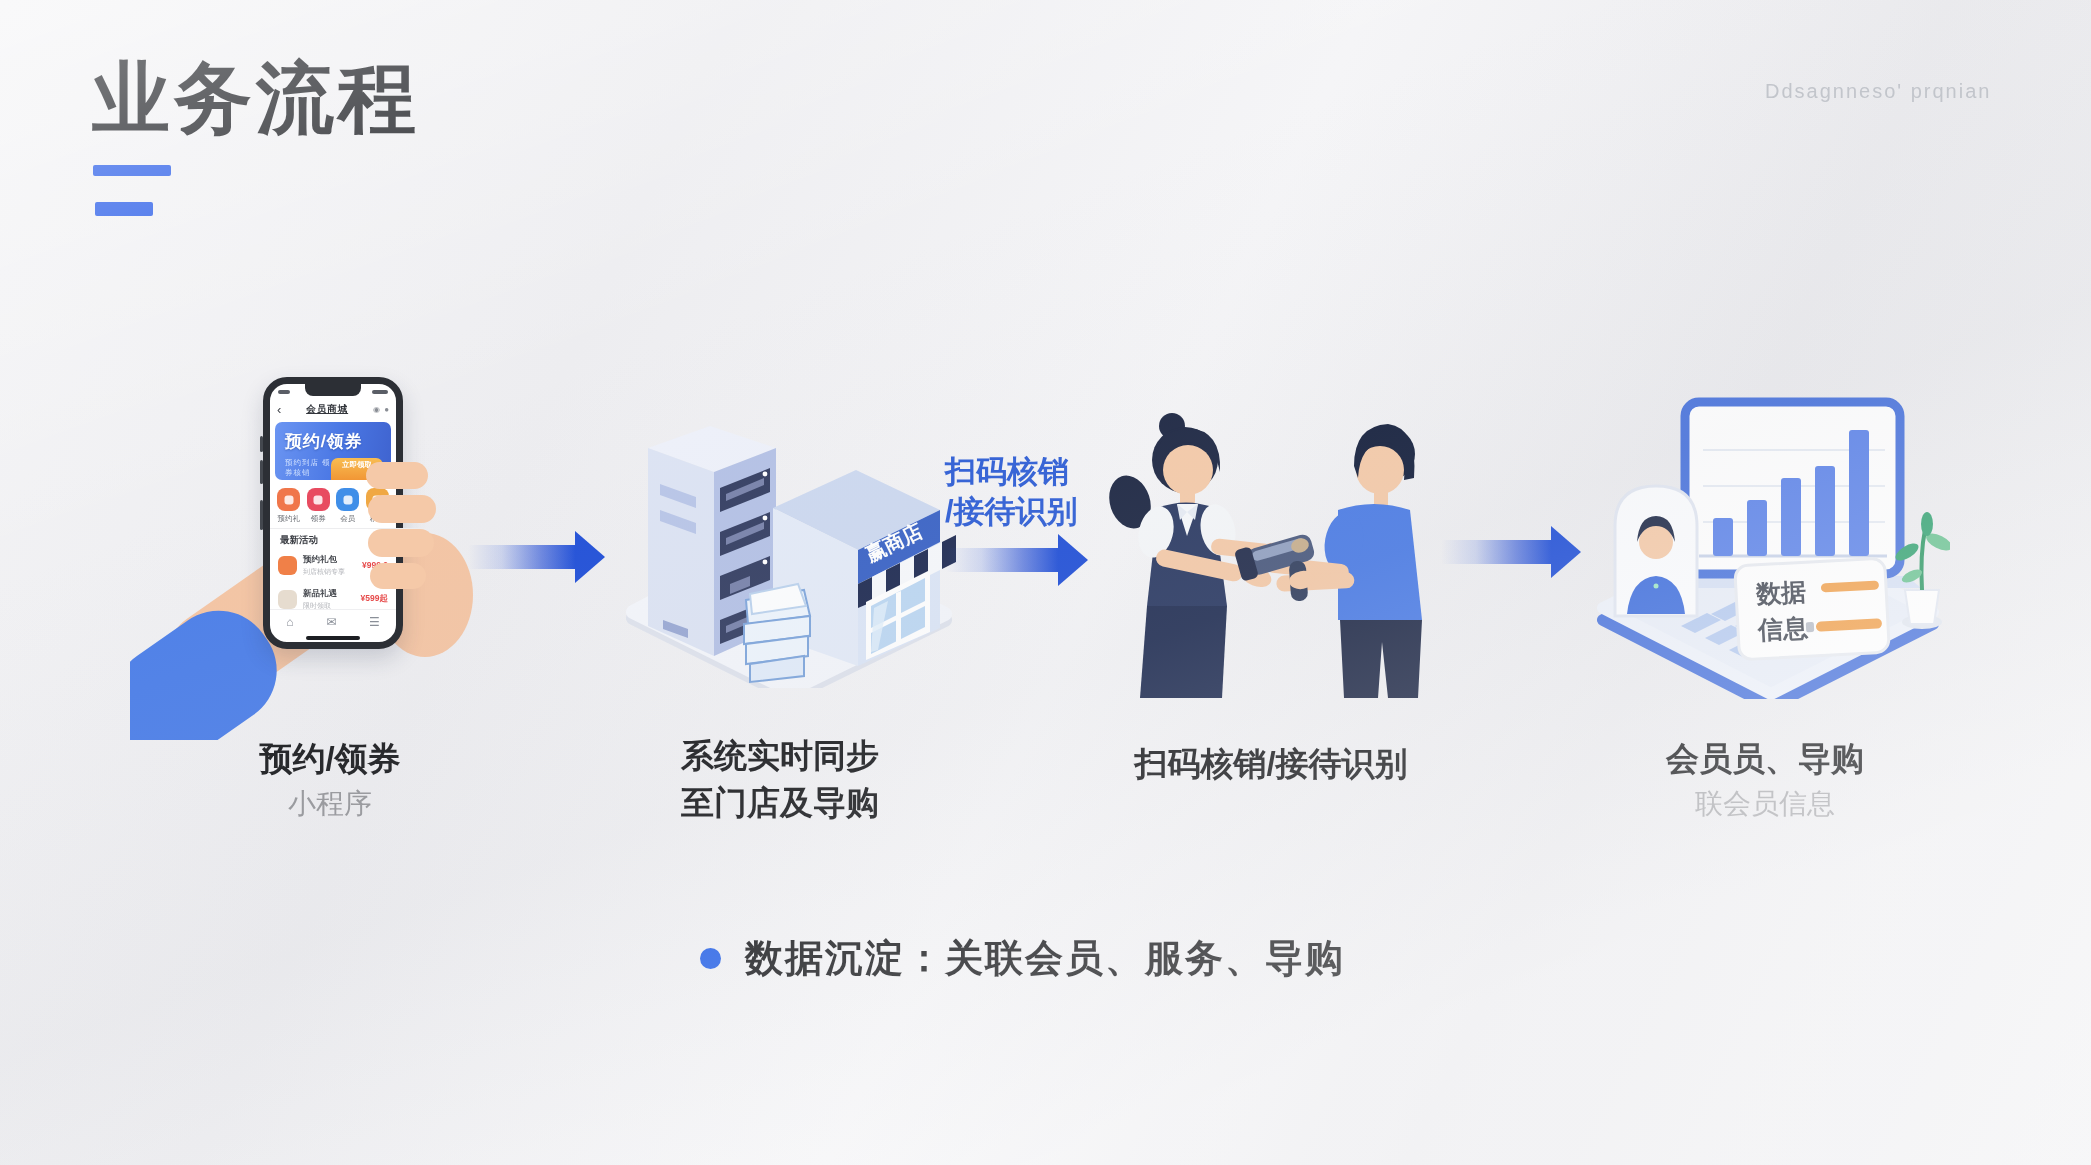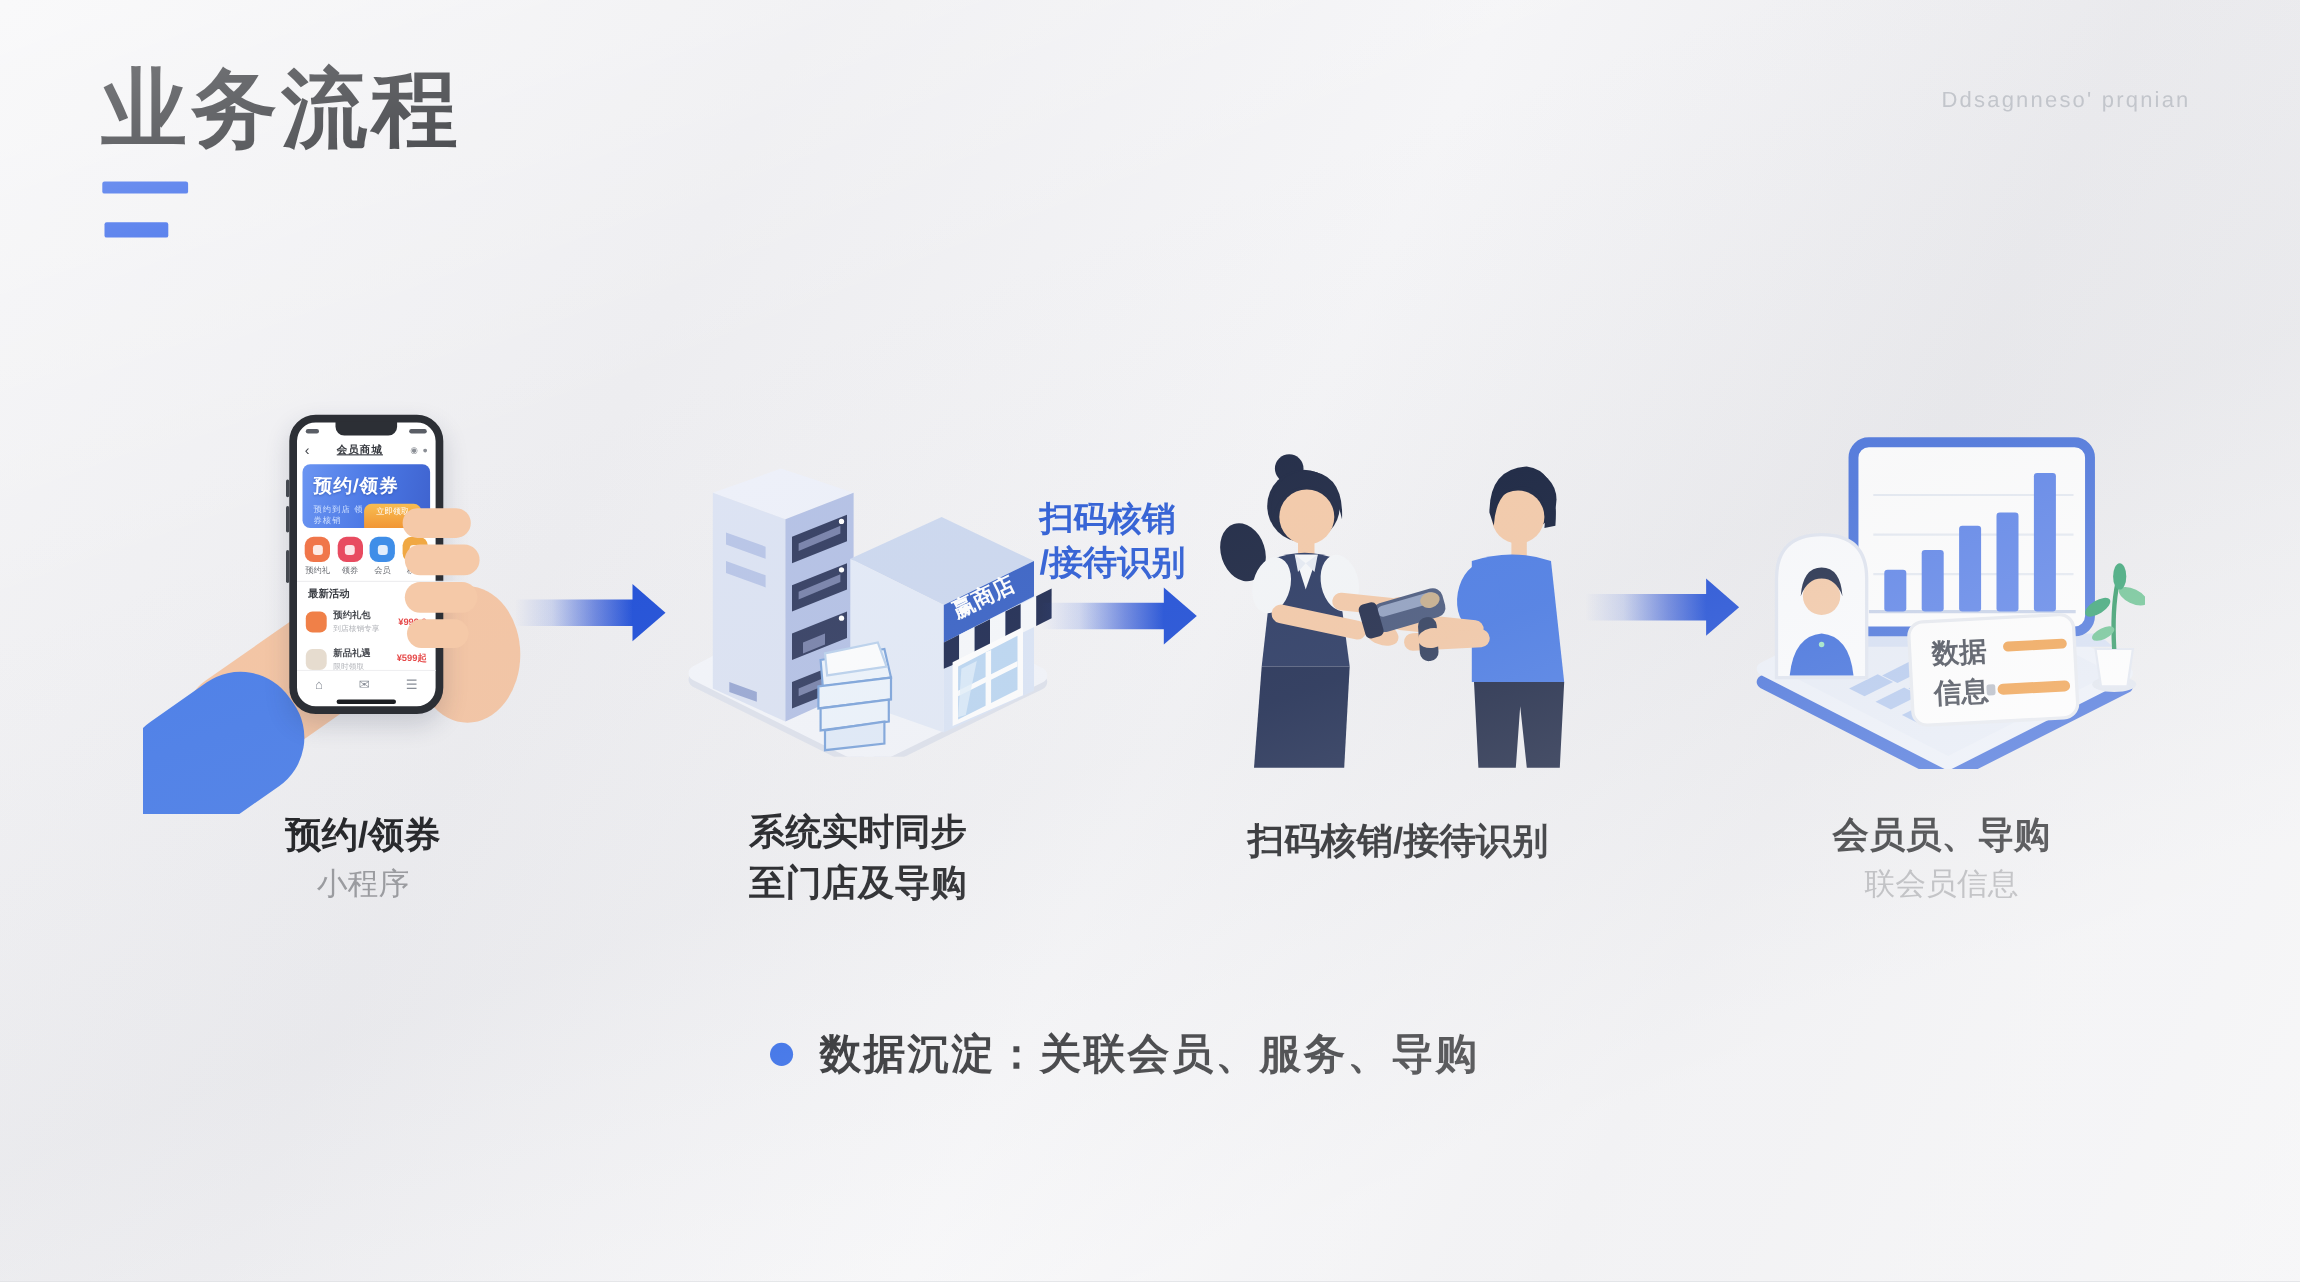--- a/index.html
+++ b/index.html
@@ -55,21 +55,21 @@
   .p-nav .bk{font-size:13px;margin-left:3px;color:#45484e;}
   .p-nav .ttl{flex:1;text-align:center;font-weight:700;font-size:9.5px;letter-spacing:1px;text-decoration:underline;}
   .p-nav .caps{font-size:8px;color:#8a8e95;margin-right:2px;letter-spacing:1px;}
   .p-banner{position:absolute;left:5px;right:5px;top:38px;height:58px;border-radius:7px;
     background:linear-gradient(100deg,#6b95f2 0%,#4a77e4 55%,#3f63cf 100%);overflow:hidden;}
   .p-banner .bt{margin:8px 0 0 10px;font-size:17px;font-weight:800;color:#fff;letter-spacing:1px;
     text-shadow:0 1px 2px rgba(30,60,140,.45);transform:skewX(-4deg);}
   .p-banner .brow{display:flex;align-items:flex-start;justify-content:space-between;margin:5px 8px 0 10px;}
   .p-banner .bs{font-size:7.5px;color:#cfe0ff;letter-spacing:1px;}
   .p-banner .bbtn{min-width:44px;height:29px;line-height:13px;text-align:center;border-radius:7px;
-    background:linear-gradient(180deg,#f8bd52,#ef8a2c);color:#fff;font-size:7.5px;font-weight:400;padding:0 4px;}
+    background:linear-gradient(180deg,#f8bd52,#ef8a2c);color:#fff;font-size:7.5px;font-weight:700;padding:0 4px;}
   .p-icons{position:absolute;left:4px;right:4px;top:104px;display:flex;justify-content:space-around;}
   .p-ico{display:flex;flex-direction:column;align-items:center;width:26px;}
   .p-ico .sq{width:23px;height:23px;border-radius:8px;position:relative;}
   .p-ico .sq::after{content:"";position:absolute;left:50%;top:50%;width:9px;height:9px;transform:translate(-50%,-50%);
     border-radius:3px;background:rgba(255,255,255,.85);}
   .c1{background:#f0764a;} .c2{background:#e84b60;} .c3{background:#3f8ee8;} .c4{background:#f0a843;}
   .p-ico .lab{margin-top:3px;font-size:7.5px;color:#6a6d73;white-space:nowrap;}
   .p-sec{position:absolute;left:10px;top:150px;font-size:9.5px;font-weight:700;color:#3a3d43;}
   .p-sec::before{content:"";position:absolute;left:-10px;right:-116px;top:-6px;height:1px;background:#ededef;}
   .p-item{position:absolute;left:8px;right:8px;height:30px;display:flex;align-items:center;gap:6px;}

